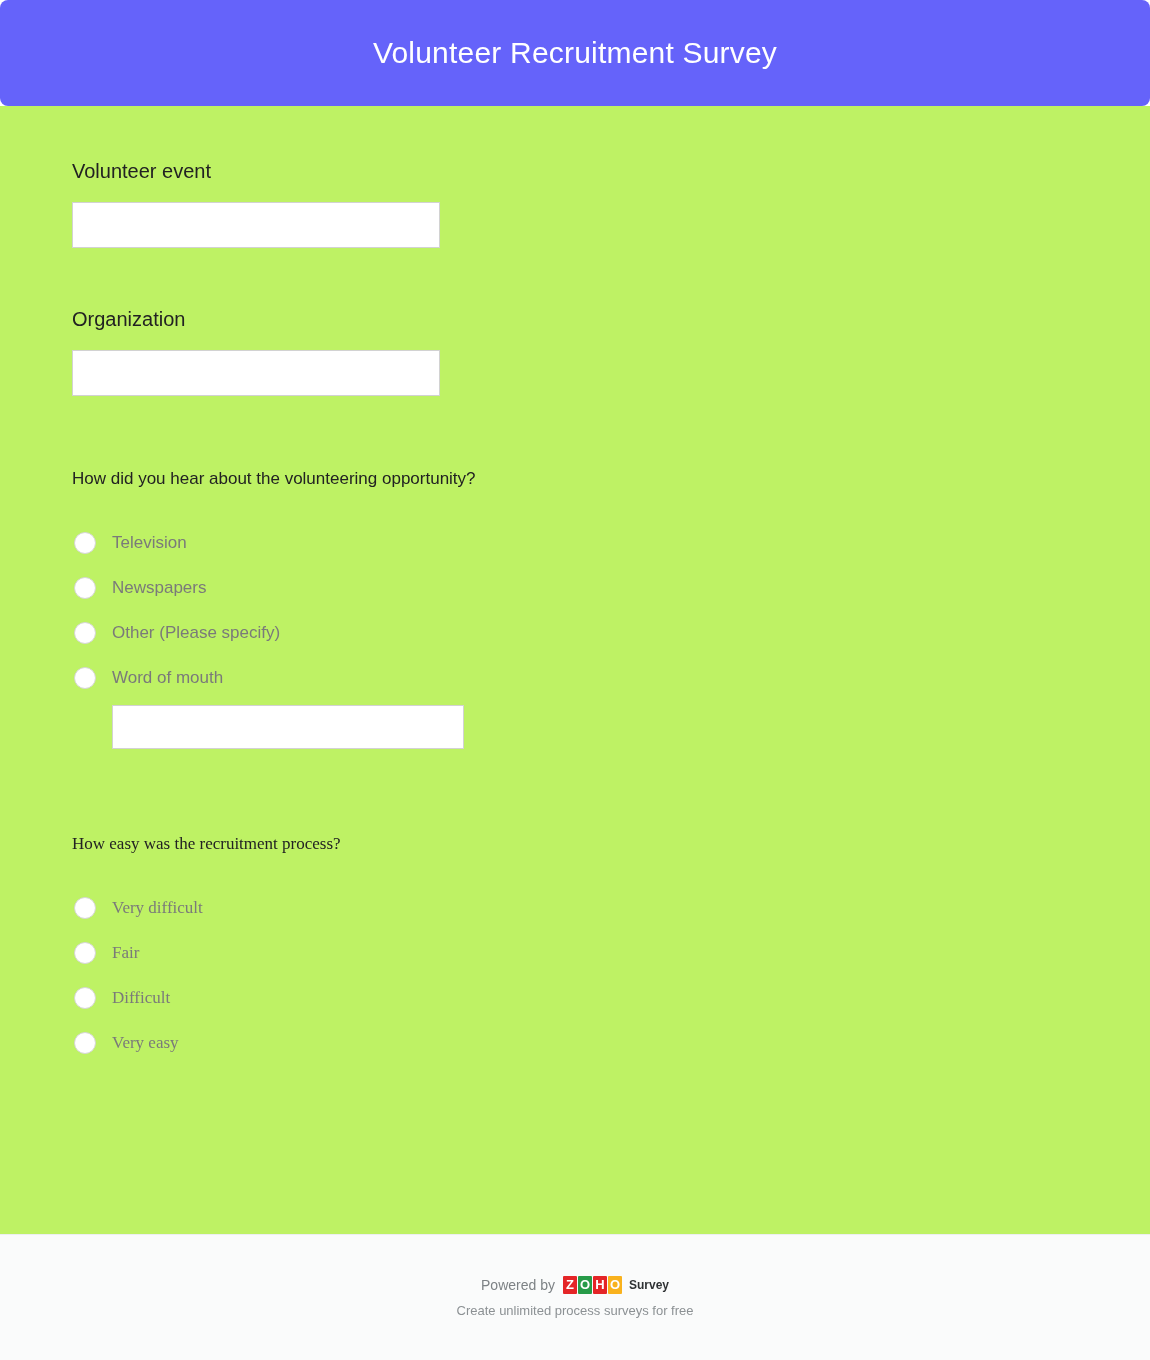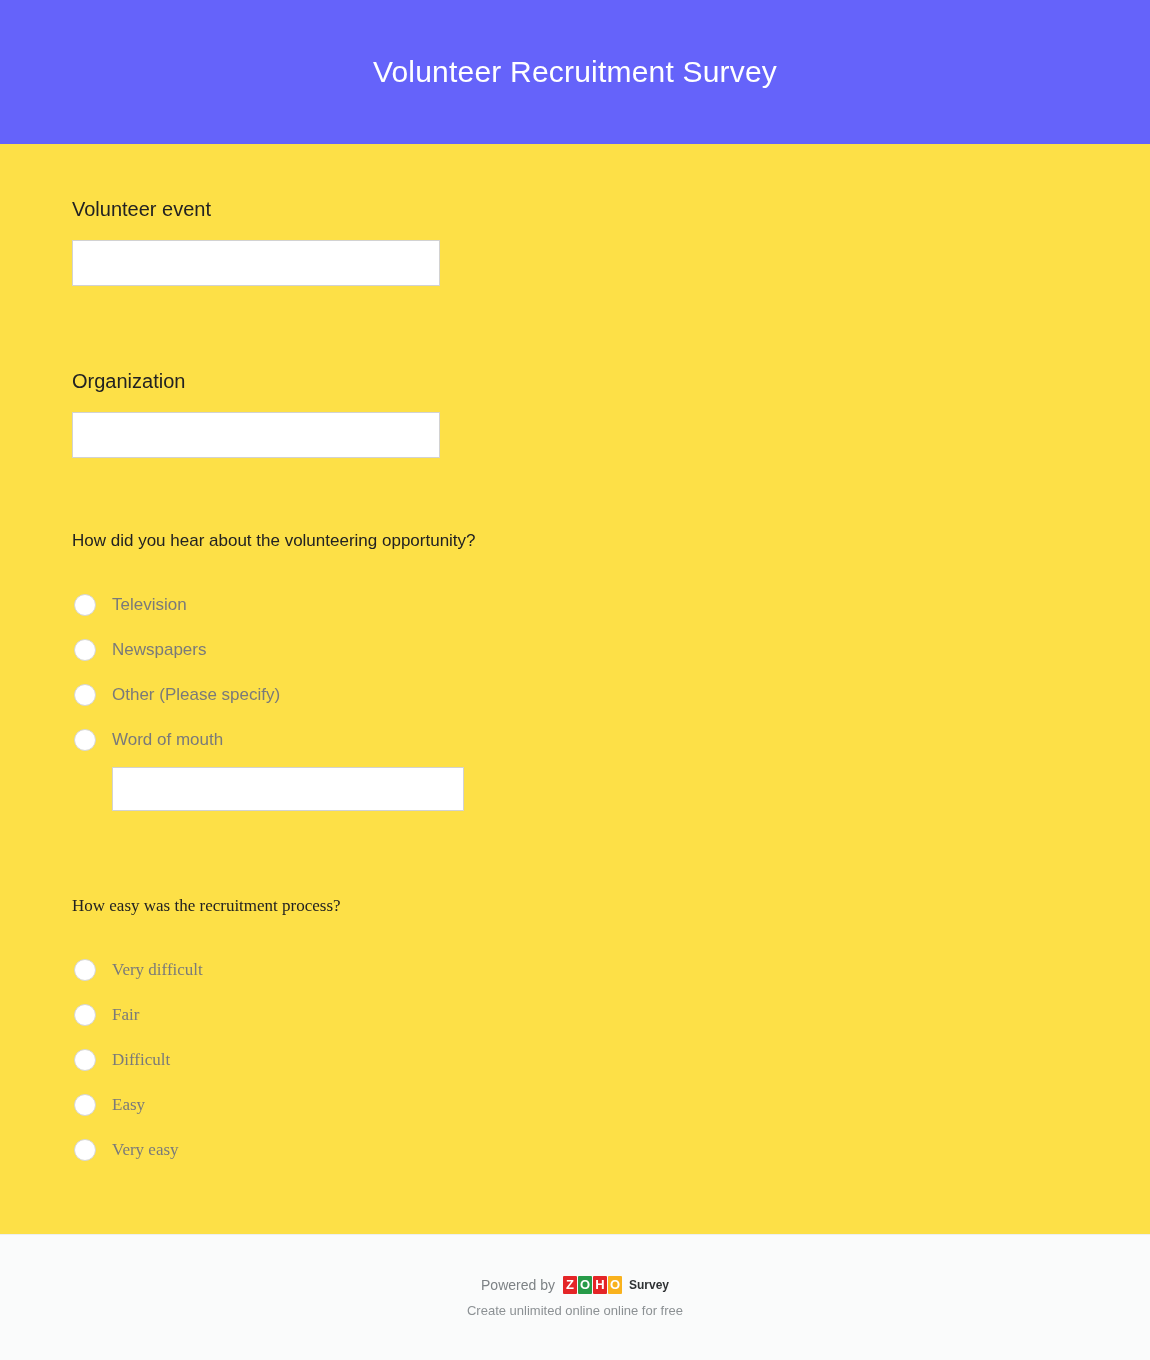--- a/index.html
+++ b/index.html
@@ -18,50 +18,51 @@
     width: 1150px;
     height: 1360px;
     display: flex;
     flex-direction: column;
     background: #ffffff;
     position: relative;
   }
 
   
   .survey-header {
-    height: 144px;
+    height: 106px;
     background: #6563fa;
     display: flex;
     align-items: center;
     justify-content: center;
     flex: 0 0 auto;
+    border-radius: 8px;
   }
   .survey-title {
     color: #ffffff;
     font-size: 30px;
     font-weight: 400;
     letter-spacing: 0.2px;
     line-height: 1.2;
     text-align: center;
   }
 
   
   .survey-body {
     flex: 1 1 auto;
-    background: #fde047;
+    background: #bef264;
     padding: 0 72px;
     box-sizing: border-box;
     position: relative;
   }
 
   .field-block {
     padding-top: 0;
   }
   .field-block.first { margin-top: 52px; }
-  .field-block.second { margin-top: 82px; }
+  .field-block.second { margin-top: 58px; }
 
   .field-label {
     font-size: 20px;
     color: #222222;
     font-weight: 400;
     line-height: 1.3;
     margin-bottom: 18px;
   }
 
   .text-input {
@@ -265,24 +266,20 @@
         <div class="option-row">
           <span class="radio-circle"></span>
           <span class="option-label">Fair</span>
         </div>
 
         <div class="option-row">
           <span class="radio-circle"></span>
           <span class="option-label">Difficult</span>
         </div>
 
-        <div class="option-row">
-          <span class="radio-circle"></span>
-          <span class="option-label">Easy</span>
-        </div>
 
         <div class="option-row">
           <span class="radio-circle"></span>
           <span class="option-label">Very easy</span>
         </div>
 
       </div>
     </div>
 
   </div>
@@ -291,16 +288,16 @@
     <div class="powered-row">
       <span class="powered-text">Powered by</span>
       <span class="zoho-logo">
         <span class="zoho-tile t-red">Z</span>
         <span class="zoho-tile t-green">O</span>
         <span class="zoho-tile t-red2">H</span>
         <span class="zoho-tile t-yellow">O</span>
       </span>
       <span class="survey-word">Survey</span>
     </div>
-    <div class="footer-tagline">Create unlimited online online for free</div>
+    <div class="footer-tagline">Create unlimited process surveys for free</div>
   </div>
 
 </div>
 
 </body></html>

